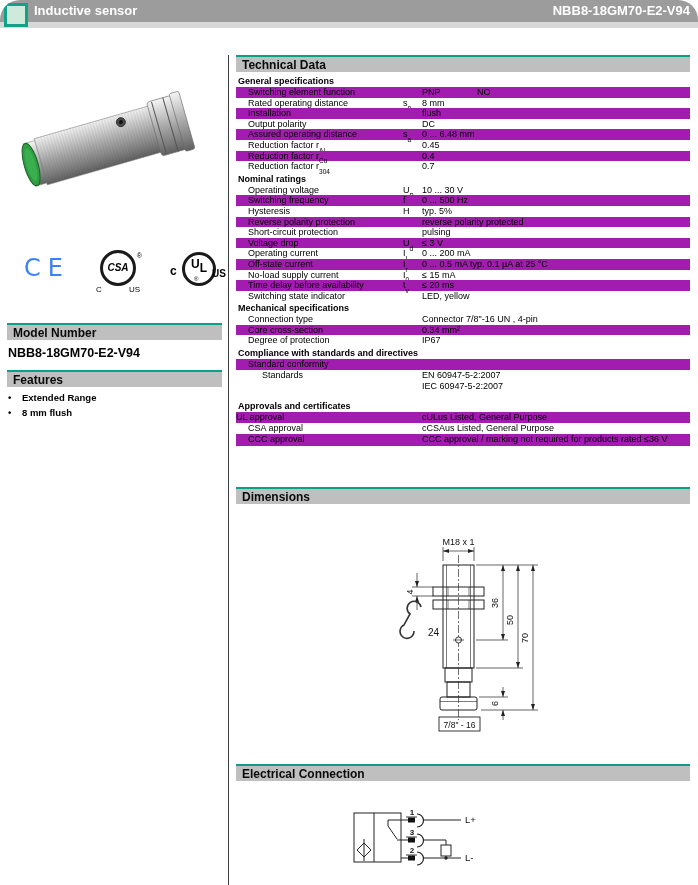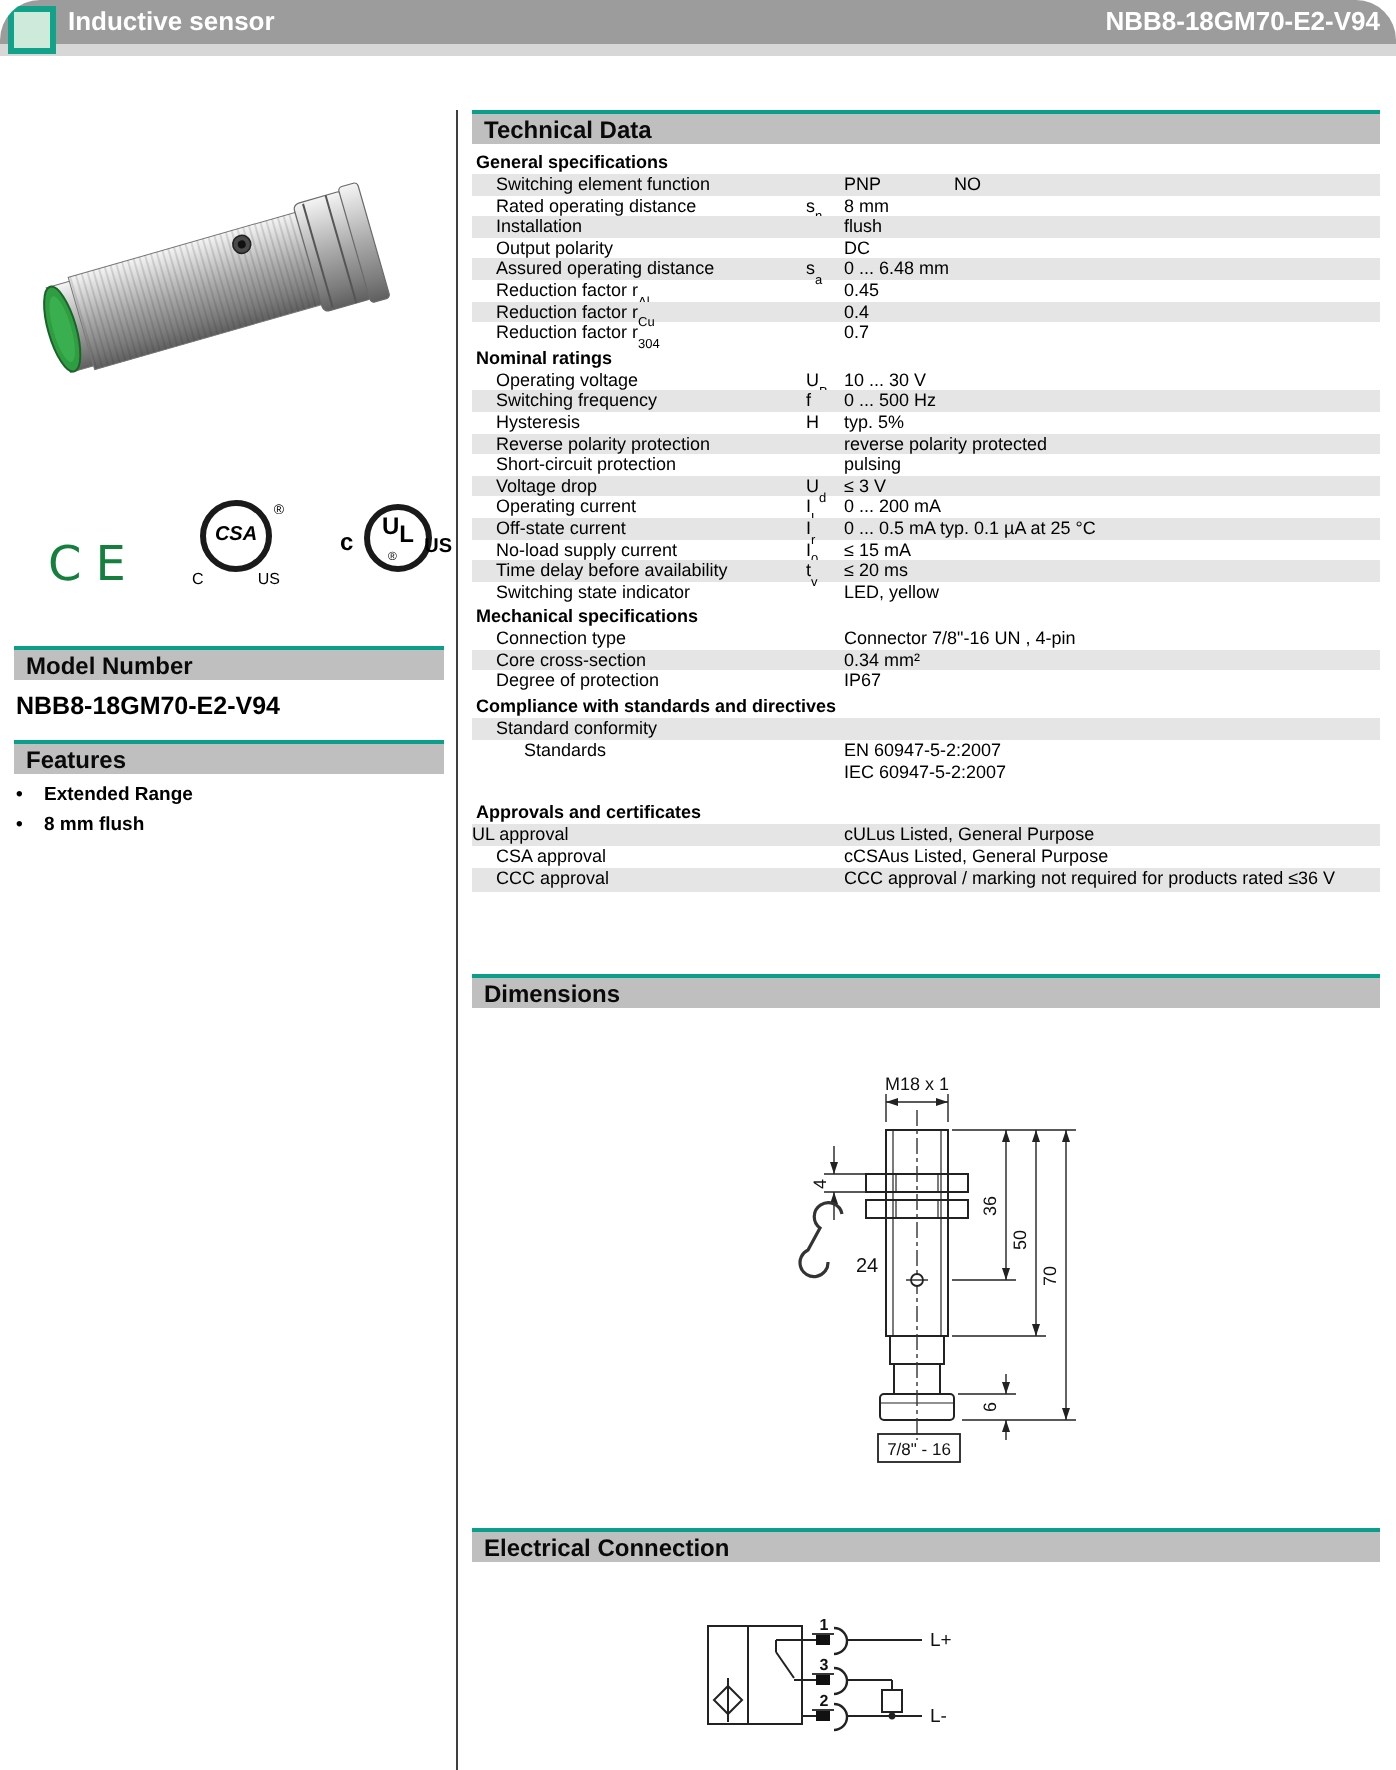--- a/index.html
+++ b/index.html
@@ -17,22 +17,22 @@
   
   .vdiv{position:absolute;left:228px;top:55px;width:1px;height:830px;background:#3f3f3f;}
   
   .bar{position:absolute;height:17px;background:#bfbfbf;border-top:2px solid #0b9f8b;
        font-size:12px;font-weight:bold;line-height:17px;padding-left:6px;box-sizing:border-box;color:#0a0a0a;}
   .bar-l{left:7px;width:215px;}
   .bar-r{left:236px;width:454px;}
   
   .photo{position:absolute;left:8px;top:60px;width:205px;height:140px;}
   .logos{position:absolute;left:10px;top:246px;width:210px;height:50px;}
-  .ce{position:absolute;left:14px;top:22px;font-family:"DejaVu Sans",sans-serif;
-      font-size:24px;letter-spacing:7px;color:#15803d;}
+  .ce{position:absolute;left:14px;top:8px;font-family:"DejaVu Sans",sans-serif;
+      font-size:24px;letter-spacing:7px;color:#3b82f6;}
   .csa{position:absolute;left:86px;top:0px;width:46px;height:48px;}
   .csa-circle{position:absolute;left:4px;top:4px;width:30px;height:30px;border:3px solid #1a1a1a;
       border-radius:50%;text-align:center;line-height:30px;font-size:10px;font-weight:bold;font-style:italic;}
   .csa-reg{position:absolute;right:0;top:6px;font-size:7px;}
   .csa-c{position:absolute;left:0px;bottom:0;font-size:8px;}
   .csa-us{position:absolute;right:2px;bottom:0;font-size:8px;}
   .ul{position:absolute;left:160px;top:2px;width:56px;height:46px;}
   .ul-circle{position:absolute;left:12px;top:4px;width:28px;height:28px;border:3px solid #1a1a1a;
       border-radius:50%;text-align:center;font-weight:bold;}
   .ul-u{position:relative;top:-1px;font-size:12px;}
@@ -41,21 +41,21 @@
   .ul-c{position:absolute;left:0px;top:16px;font-size:12px;font-weight:bold;}
   .ul-us{position:absolute;right:0px;top:20px;font-size:10px;font-weight:bold;}
   .model-val{position:absolute;left:8px;top:346px;font-size:12.5px;font-weight:bold;}
   .features-list{position:absolute;left:8px;top:390px;width:210px;font-size:9.5px;font-weight:bold;}
   .feat-item{line-height:15px;}
   .feat-item .dot{display:inline-block;width:14px;}
   
   .tech{position:absolute;left:236px;top:74px;width:454px;}
   .sec-title{font-size:9px;font-weight:bold;padding:2px 0 1px 2px;}
   .spec-row{position:relative;height:10.6px;line-height:10.6px;font-size:9px;}
-  .spec-row.shaded{background:#e5e5e5;}
+  .spec-row.shaded{background:#a21caf;}
   .spec-row.multi{height:22px;}
   .spec-label{position:absolute;left:0;top:0;white-space:nowrap;}
   .spec-sym{position:absolute;left:167px;top:0;}
   .spec-value{position:absolute;left:186px;top:0;white-space:nowrap;}
   .spec-value div{line-height:11px;}
   .spec-value2{position:absolute;left:241px;top:0;}
   sub.sp{font-size:6.5px;line-height:0;position:relative;top:2px;}
   .sec-approvals{margin-top:7px;}
   .sec-approvals .spec-row{height:11.4px;line-height:11.4px;}
   

